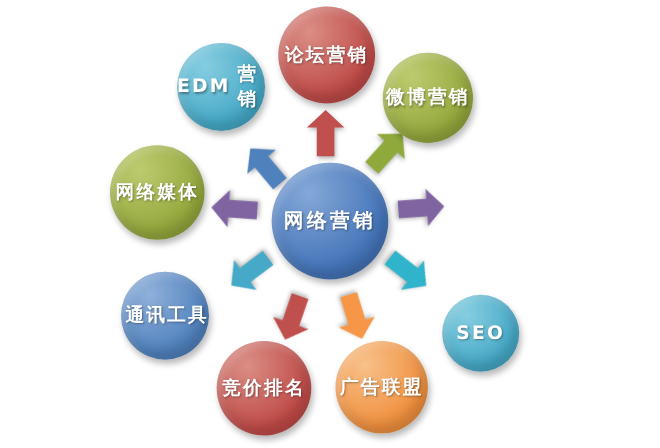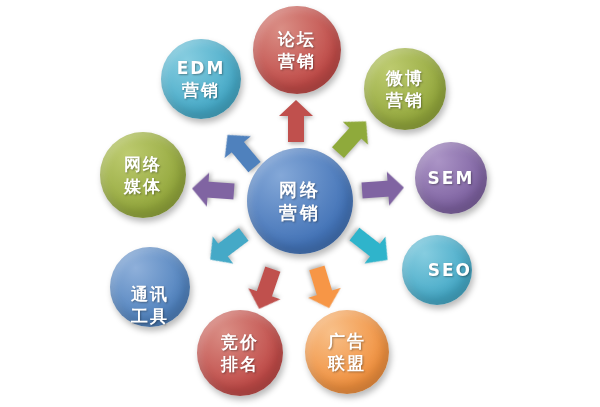--- a/index.html
+++ b/index.html
@@ -17,21 +17,21 @@
     width: 600px; height: 407px;
   }
   .arrow {
     fill: var(--c, #999);
     filter: drop-shadow(1px 2px 2px rgba(0,0,0,0.30));
   }
   .node {
     position: absolute;
     border-radius: 50%;
     display: flex;
-    flex-direction: column;
+    flex-direction: row;
     align-items: center;
     justify-content: center;
     background: radial-gradient(circle at 32% 26%, var(--h, #ccc) 0%, var(--c, #888) 68%);
     box-shadow: 2px 4px 6px rgba(0,0,0,0.28), inset -4px -7px 12px rgba(0,0,0,0.18), inset 3px 4px 8px rgba(255,255,255,0.25);
     color: #ffffff;
     font-weight: bold;
     text-align: center;
     line-height: 1.3;
     text-shadow: 1px 1px 2px rgba(0,0,0,0.35);
   }
@@ -72,31 +72,27 @@
     <g transform="translate(241,151) rotate(320)">
       <polygon class="arrow" points="0,-21 17,-5 8,-5 8,21 -8,21 -8,-5 -17,-5" style="--c: #4f81bd;"></polygon>
     </g>
   </svg>
 
   <div class="node sat" style="left: 253px; top: 6px; width: 88px; height: 88px; --c: #bf4a47; --h: #da8e85;">
     <span class="line">论坛</span>
     <span class="line">营销</span>
   </div>
 
-  <div class="node sat" style="left: 364px; top: 48px; width: 82px; height: 82px; --c: #93a73c; --h: #bdcb6f;">
+  <div class="node sat" style="left: 348px; top: 48px; width: 82px; height: 82px; --c: #93a73c; --h: #bdcb6f;">
     <span class="line">微博</span>
     <span class="line">营销</span>
   </div>
 
-  <div class="node sat" style="left: 415px; top: 142px; width: 72px; height: 72px; --c: #7e62a1; --h: #ab94c6;">
-    <span class="line">SEM</span>
-    <span class="line"></span>
-  </div>
 
-  <div class="node sat" style="left: 402px; top: 235px; width: 70px; height: 70px; align-items: flex-end; --c: #45a9c7; --h: #86cde0;">
+  <div class="node sat" style="left: 402px; top: 268px; width: 70px; height: 70px; --c: #45a9c7; --h: #86cde0;">
     <span class="line">SEO</span>
     <span class="line"></span>
   </div>
 
   <div class="node sat" style="left: 305px; top: 310px; width: 84px; height: 84px; text-align: right; --c: #f0903e; --h: #f8c089;">
     <span class="line">广告</span>
     <span class="line">联盟</span>
   </div>
 
   <div class="node sat" style="left: 197px; top: 310px; width: 86px; height: 86px; justify-content: center; --c: #bf4a47; --h: #da8e85;">

